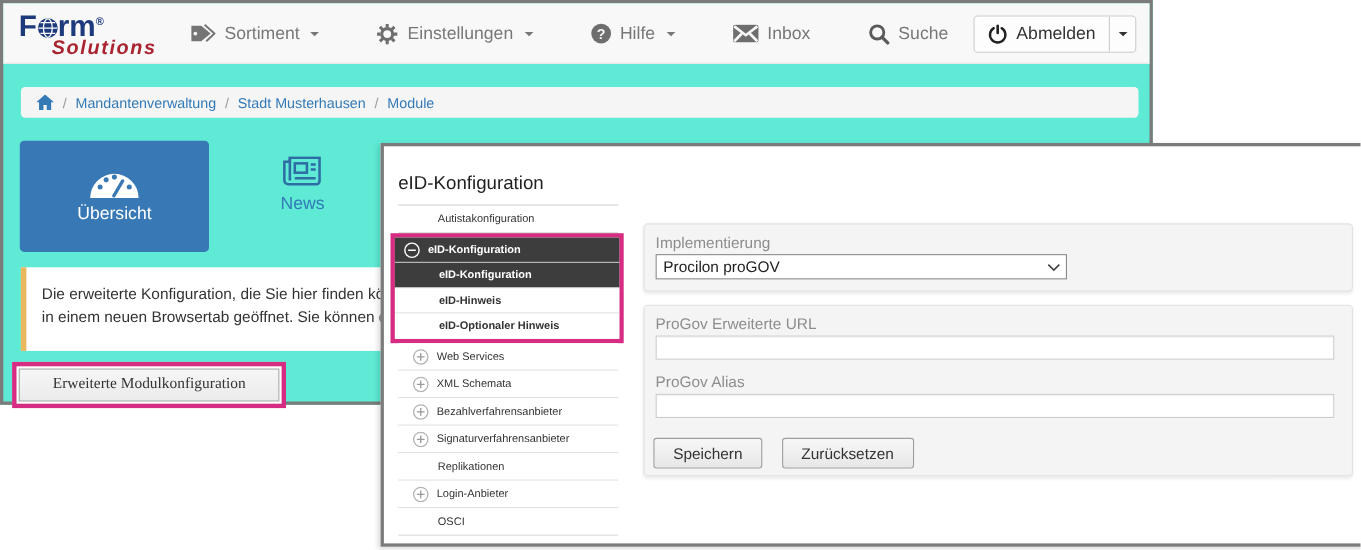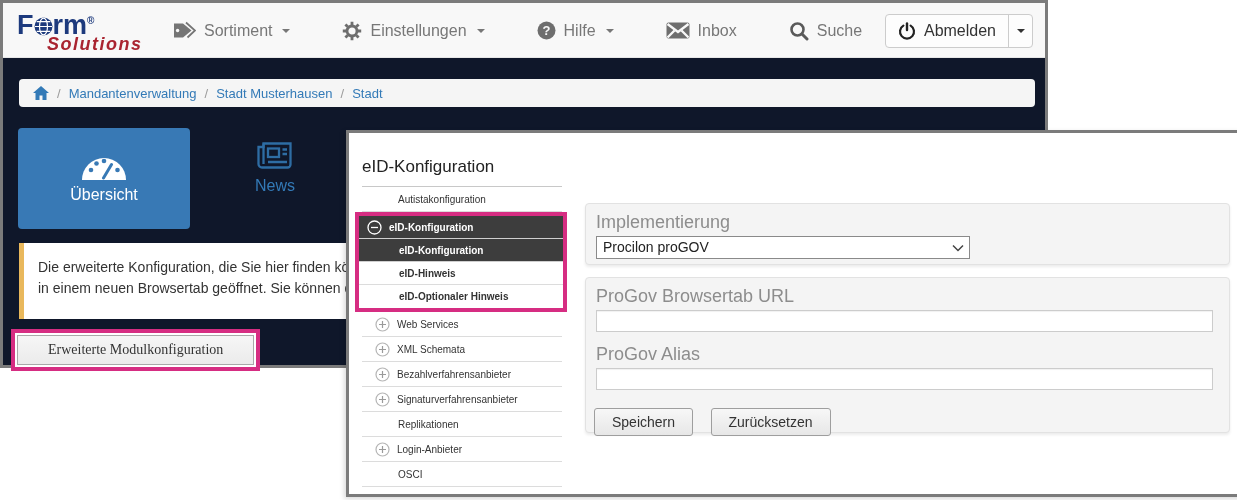--- a/index.html
+++ b/index.html
@@ -2,21 +2,21 @@
 <html><head>
 <meta charset="utf-8">
 <style>
   * { box-sizing: border-box; margin: 0; padding: 0; }
   html,body { background:#fff; }
   body { font-family: "Liberation Sans", sans-serif; }
   #stage { position:relative; width:1237px; height:500px; background:#fff; overflow:hidden; }
 
   
   #main-window { position:absolute; left:0; top:0; width:1048px; height:368px;
-                 border:3px solid #7b7b7b; background:#0f172a; }
+                 border:3px solid #7b7b7b; background:#5eead4; }
 
   #navbar { position:absolute; left:0; top:0; width:100%; height:55px;
             background:#f8f8f8; border-bottom:1px solid #e7e7e7; }
 
   #logo { position:absolute; left:14px; top:5px; width:150px; height:46px; cursor:pointer; }
   .logo-line1 { font-size:27px; font-weight:800; color:#1d3a7d; letter-spacing:0px; line-height:26px; white-space:nowrap; }
   .logo-line1 svg { vertical-align:-2px; }
   .logo-reg { font-size:10px; vertical-align:10px; color:#1d3a7d; font-weight:700; }
   .logo-line2 { font-size:18px; font-weight:700; font-style:italic; color:#a92430;
                 letter-spacing:1.5px; margin:-4px 0 0 30px; }
@@ -74,21 +74,21 @@
   #tree-highlight { margin-left:-7px; width:212px; border:4px solid #d62d82; background:#fff; }
   #tree-highlight .trow { height:23px; }
   .trow.dark { background:#3d3d3d; color:#fff; font-weight:700; border-bottom:1px solid #cfcfcf; }
   .trow.dark.branch { padding-left:8px; }
 
   
   .well { position:absolute; left:236px; width:645px; background:#f4f4f4;
           border:1px solid #e2e2e2; border-radius:4px; box-shadow:0 2px 3px rgba(0,0,0,0.08); }
   #well1 { top:70px; height:62px; }
   #well2 { top:144px; height:156px; }
-  .form-label { font-size:18px; color:#8d8d8d; margin:8px 0 3px 10px; }
+  .form-label { font-size:14px; color:#8d8d8d; margin:8px 0 3px 10px; }
   #impl-select { position:relative; margin-left:10px; width:374px; height:23px; background:#fff;
                  border:1px solid #8a8a8a; font-size:14px; color:#222; padding:2px 22px 0 6px;
                  cursor:pointer; white-space:nowrap; }
   #impl-select svg { position:absolute; right:5px; top:7px; }
   .text-input { display:block; margin-left:10px; width:617px; height:22px; background:#fff;
                 border:1px solid #ccc; box-shadow:inset 0 1px 1px rgba(0,0,0,0.06);
                 font-size:14px; padding:0 6px; font-family:"Liberation Sans",sans-serif; }
   #well2 .form-label + .text-input { margin-bottom:2px; }
   #btn-row { margin:18px 0 0 8px; }
   .gray-btn { font-family:"Liberation Sans",sans-serif; font-size:14px; color:#333;
@@ -174,21 +174,21 @@
 
     <div id="crumbbar">
       <svg width="16" height="14" viewBox="0 0 16 14" style="cursor:pointer">
           <path d="M8 0 L16 7 H13.5 V14 H9.5 V9.5 H6.5 V14 H2.5 V7 H0 z" fill="#337ab7"></path>
         </svg>
       <span class="crumb-sep">/</span>
       <span class="crumb-link">Mandantenverwaltung</span>
       <span class="crumb-sep">/</span>
       <span class="crumb-link">Stadt Musterhausen</span>
       <span class="crumb-sep">/</span>
-      <span class="crumb-link">Stadt</span>
+      <span class="crumb-link">Module</span>
     </div>
 
     <div id="tile-uebersicht">
       <svg width="46" height="26" viewBox="0 0 46 26">
           <path d="M1 26 a22 22 0 0 1 44 0 z" fill="#fff"></path>
           <circle cx="10" cy="16" r="2.3" fill="#3879b5"></circle>
           <circle cx="15.5" cy="9.5" r="2.3" fill="#3879b5"></circle>
           <circle cx="23" cy="7" r="2.3" fill="#3879b5"></circle>
           <circle cx="36.5" cy="16" r="2.3" fill="#3879b5"></circle>
           <path d="M22.5 24 L30.5 10.5" stroke="#3879b5" stroke-width="3" stroke-linecap="round"></path>
@@ -293,21 +293,21 @@
       <div class="form-label">Implementierung</div>
       <div id="impl-select">
         <span>Procilon proGOV</span>
         <svg width="12" height="8" viewBox="0 0 12 8">
             <path d="M1 1.5 L6 6.5 L11 1.5" fill="none" stroke="#444" stroke-width="1.5"></path>
           </svg>
       </div>
     </div>
 
     <div id="well2" class="well">
-      <div class="form-label">ProGov Browsertab URL</div>
+      <div class="form-label">ProGov Erweiterte URL</div>
       <input class="text-input" type="text" value="" style="">
       <div class="form-label" style="margin-top:12px">ProGov Alias</div>
       <input class="text-input" type="text" value="" style="">
       <div id="btn-row">
         <button class="gray-btn">Speichern</button>
         <button class="gray-btn">Zurücksetzen</button>
       </div>
     </div>
 
   </div>

